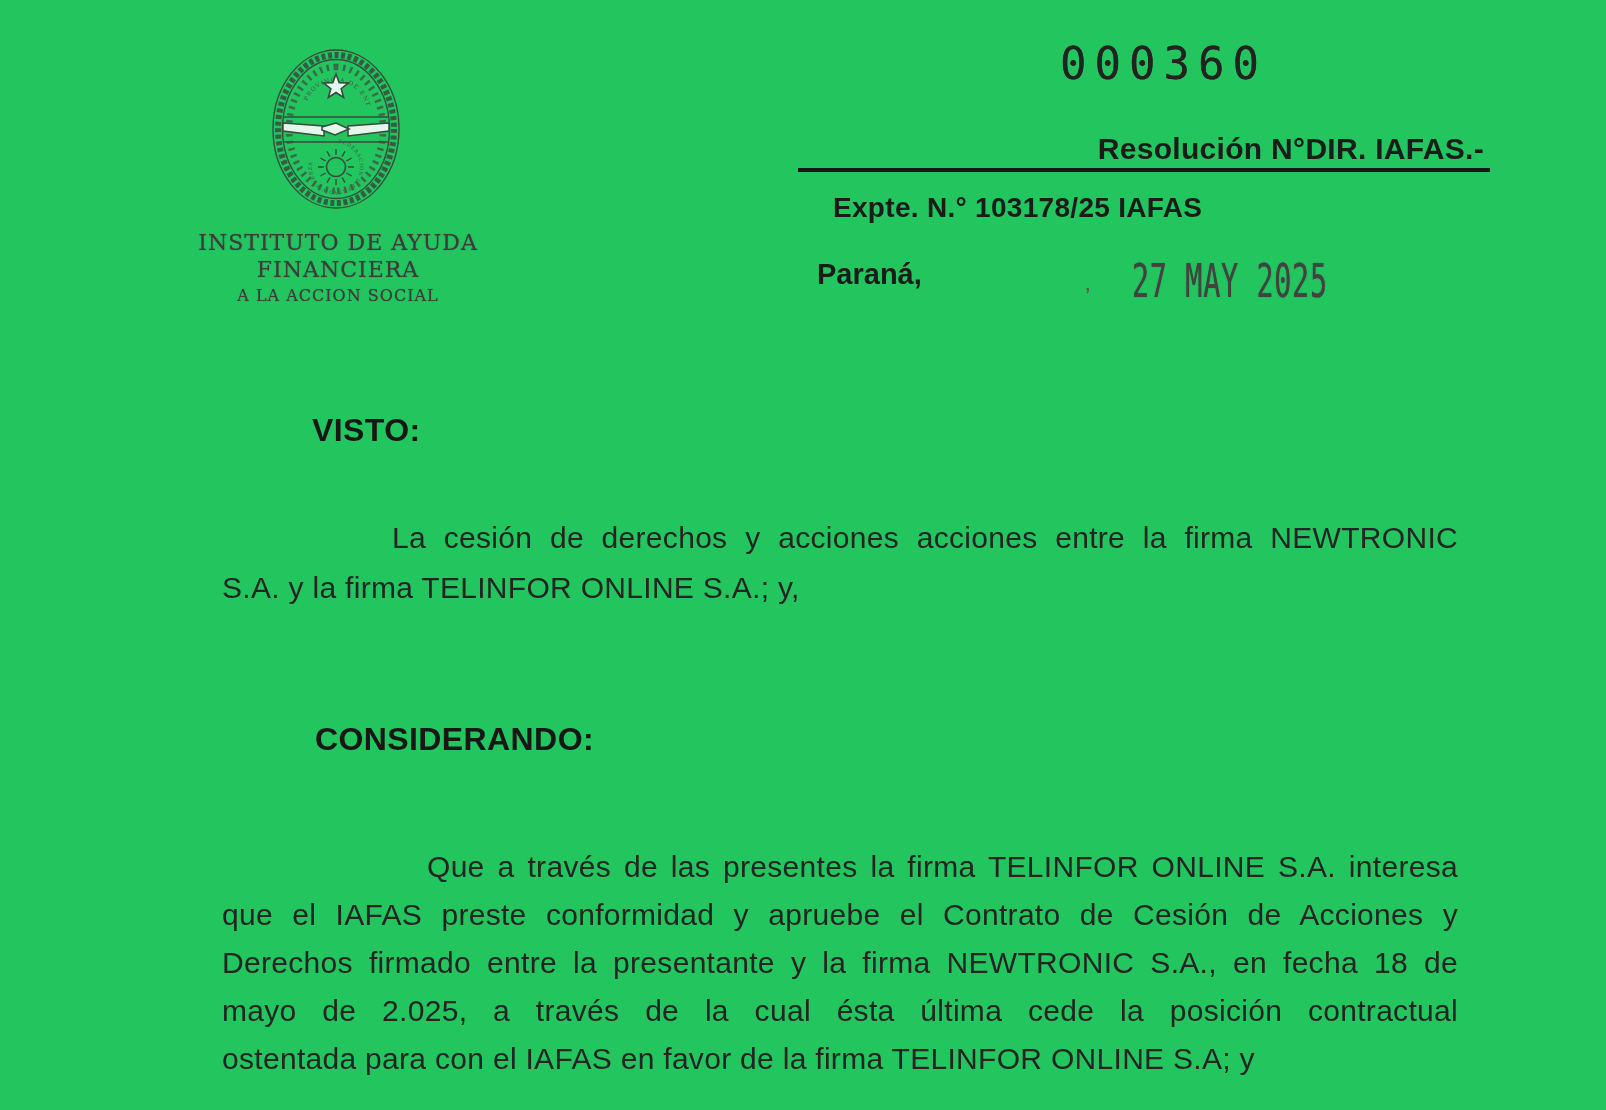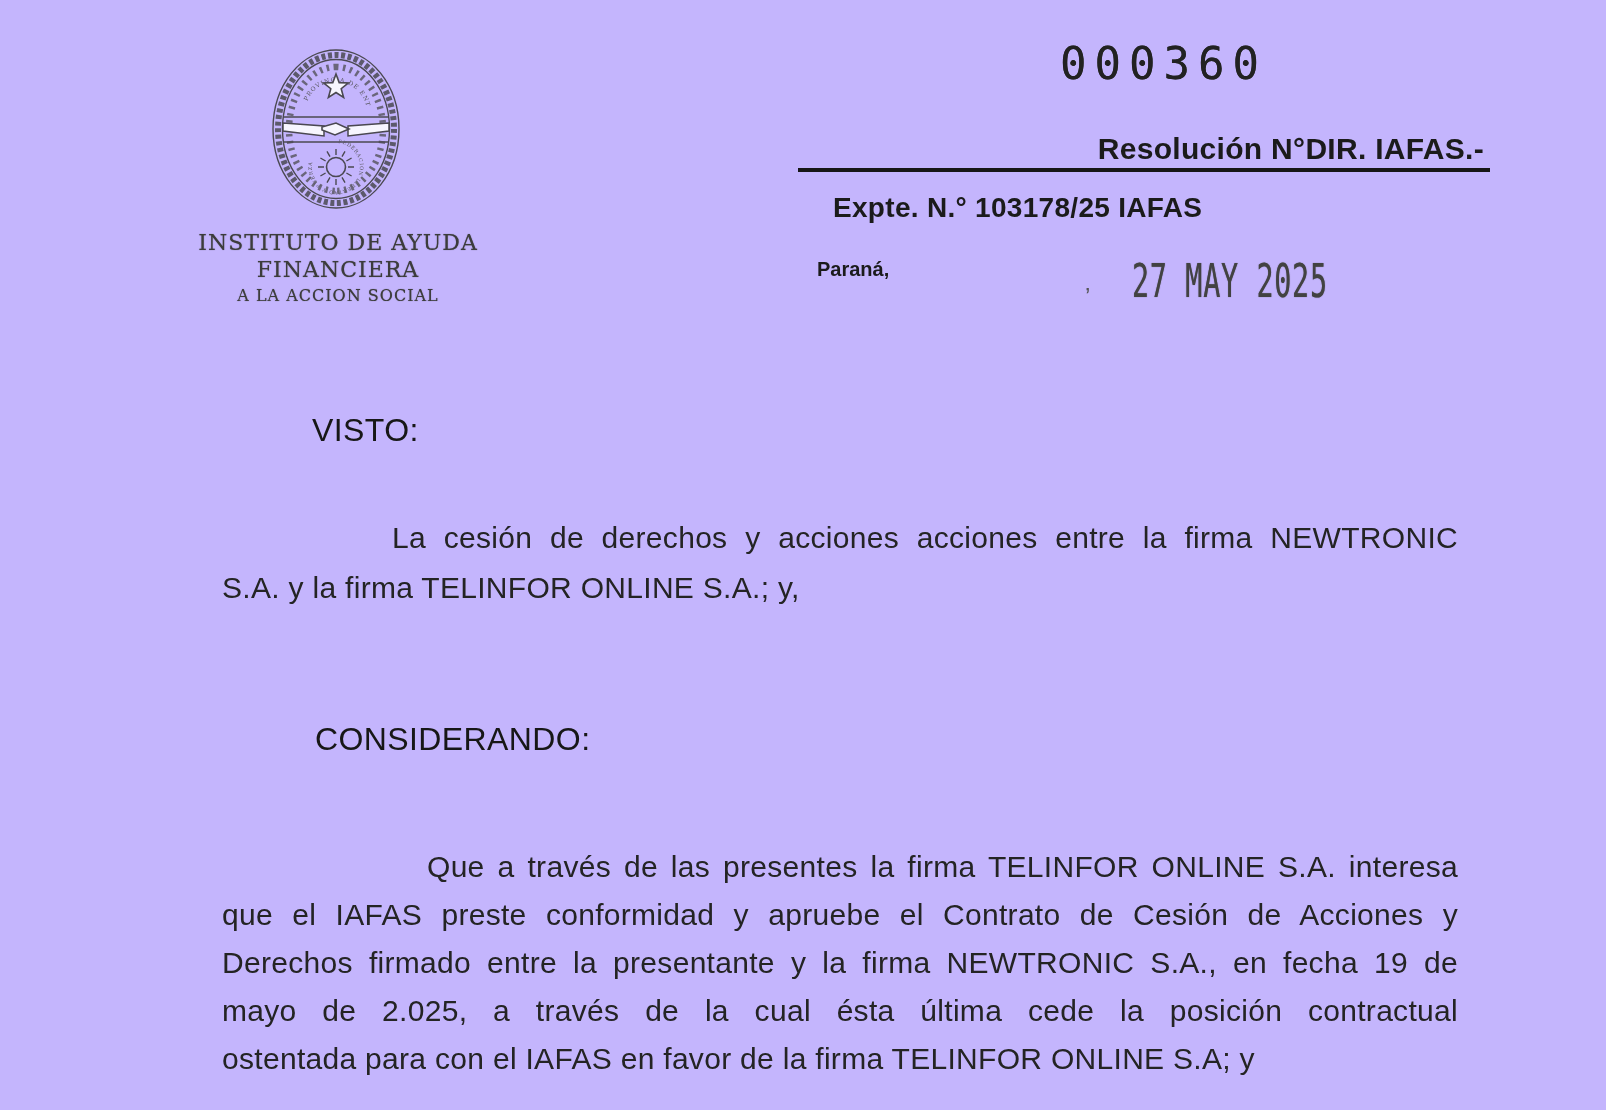--- a/index.html
+++ b/index.html
@@ -1,19 +1,19 @@
 <!DOCTYPE html>
 <html><head>
 <meta charset="utf-8">
 <style>
   html,body{margin:0;padding:0;background:#e8e8e8;}
   .page{
     position:relative;
     width:1606px;height:1110px;
-    background:#c4b5fd;
+    background:#22c55e;
     overflow:hidden;
     font-family:"Liberation Sans",sans-serif;
     color:#1f1f1f;
   }
   
   .serial{
     position:absolute;left:1060px;top:42px;
     font-family:"DejaVu Sans Mono",monospace;
     font-size:44px;line-height:1;
     letter-spacing:8px;color:#222;
@@ -42,38 +42,38 @@
   .res-label,.dir-label{
     font-weight:700;font-size:30px;line-height:34px;color:#1b1b1b;
     letter-spacing:.3px;
   }
   .expte{
     position:absolute;left:833px;top:192px;
     font-weight:700;font-size:28px;color:#1b1b1b;letter-spacing:.3px;
   }
   .place{
     position:absolute;left:817px;top:258px;
-    font-weight:700;font-size:20px;color:#1b1b1b;
+    font-weight:700;font-size:29px;color:#1b1b1b;
   }
   .date-stamp{
     position:absolute;left:1132px;top:258px;
     font-family:"DejaVu Sans Mono",monospace;
     font-size:46px;line-height:1;color:#424242;
     transform:scaleX(.62);transform-origin:left top;
     letter-spacing:1px;
     text-shadow:0 0 1.2px rgba(70,70,70,.8);
   }
   .ink-mark{
     position:absolute;left:1085px;top:283px;
     font-size:24px;color:#555;
   }
   
   .heading{
     position:absolute;
-    font-weight:400;font-size:32px;color:#171717;letter-spacing:.4px;
+    font-weight:700;font-size:32px;color:#171717;letter-spacing:.4px;
   }
   .visto-h{left:312px;top:412px;}
   .cons-h{left:315px;top:721px;}
   .para{
     position:absolute;left:222px;width:1236px;
     font-size:30px;color:#242424;letter-spacing:.3px;
   }
   .para .ln{
     text-align:justify;text-align-last:justify;
     white-space:nowrap;
@@ -152,18 +152,18 @@
   <div class="para p1">
     <div class="ln first">La cesión de derechos y acciones acciones entre la firma NEWTRONIC</div>
     <div class="ln last">S.A. y la firma TELINFOR ONLINE S.A.; y,</div>
   </div>
 
   <div class="heading cons-h">CONSIDERANDO:</div>
 
   <div class="para p2">
     <div class="ln first">Que a través de las presentes la firma TELINFOR ONLINE S.A. interesa</div>
     <div class="ln">que el IAFAS preste conformidad y apruebe el Contrato de Cesión de Acciones y</div>
-    <div class="ln">Derechos firmado entre la presentante y la firma NEWTRONIC S.A., en fecha 19 de</div>
+    <div class="ln">Derechos firmado entre la presentante y la firma NEWTRONIC S.A., en fecha 18 de</div>
     <div class="ln">mayo de 2.025, a través de la cual ésta última cede la posición contractual</div>
     <div class="ln last">ostentada para con el IAFAS en favor de la firma TELINFOR ONLINE S.A; y</div>
   </div>
 
 </div>
 
 </body></html>

